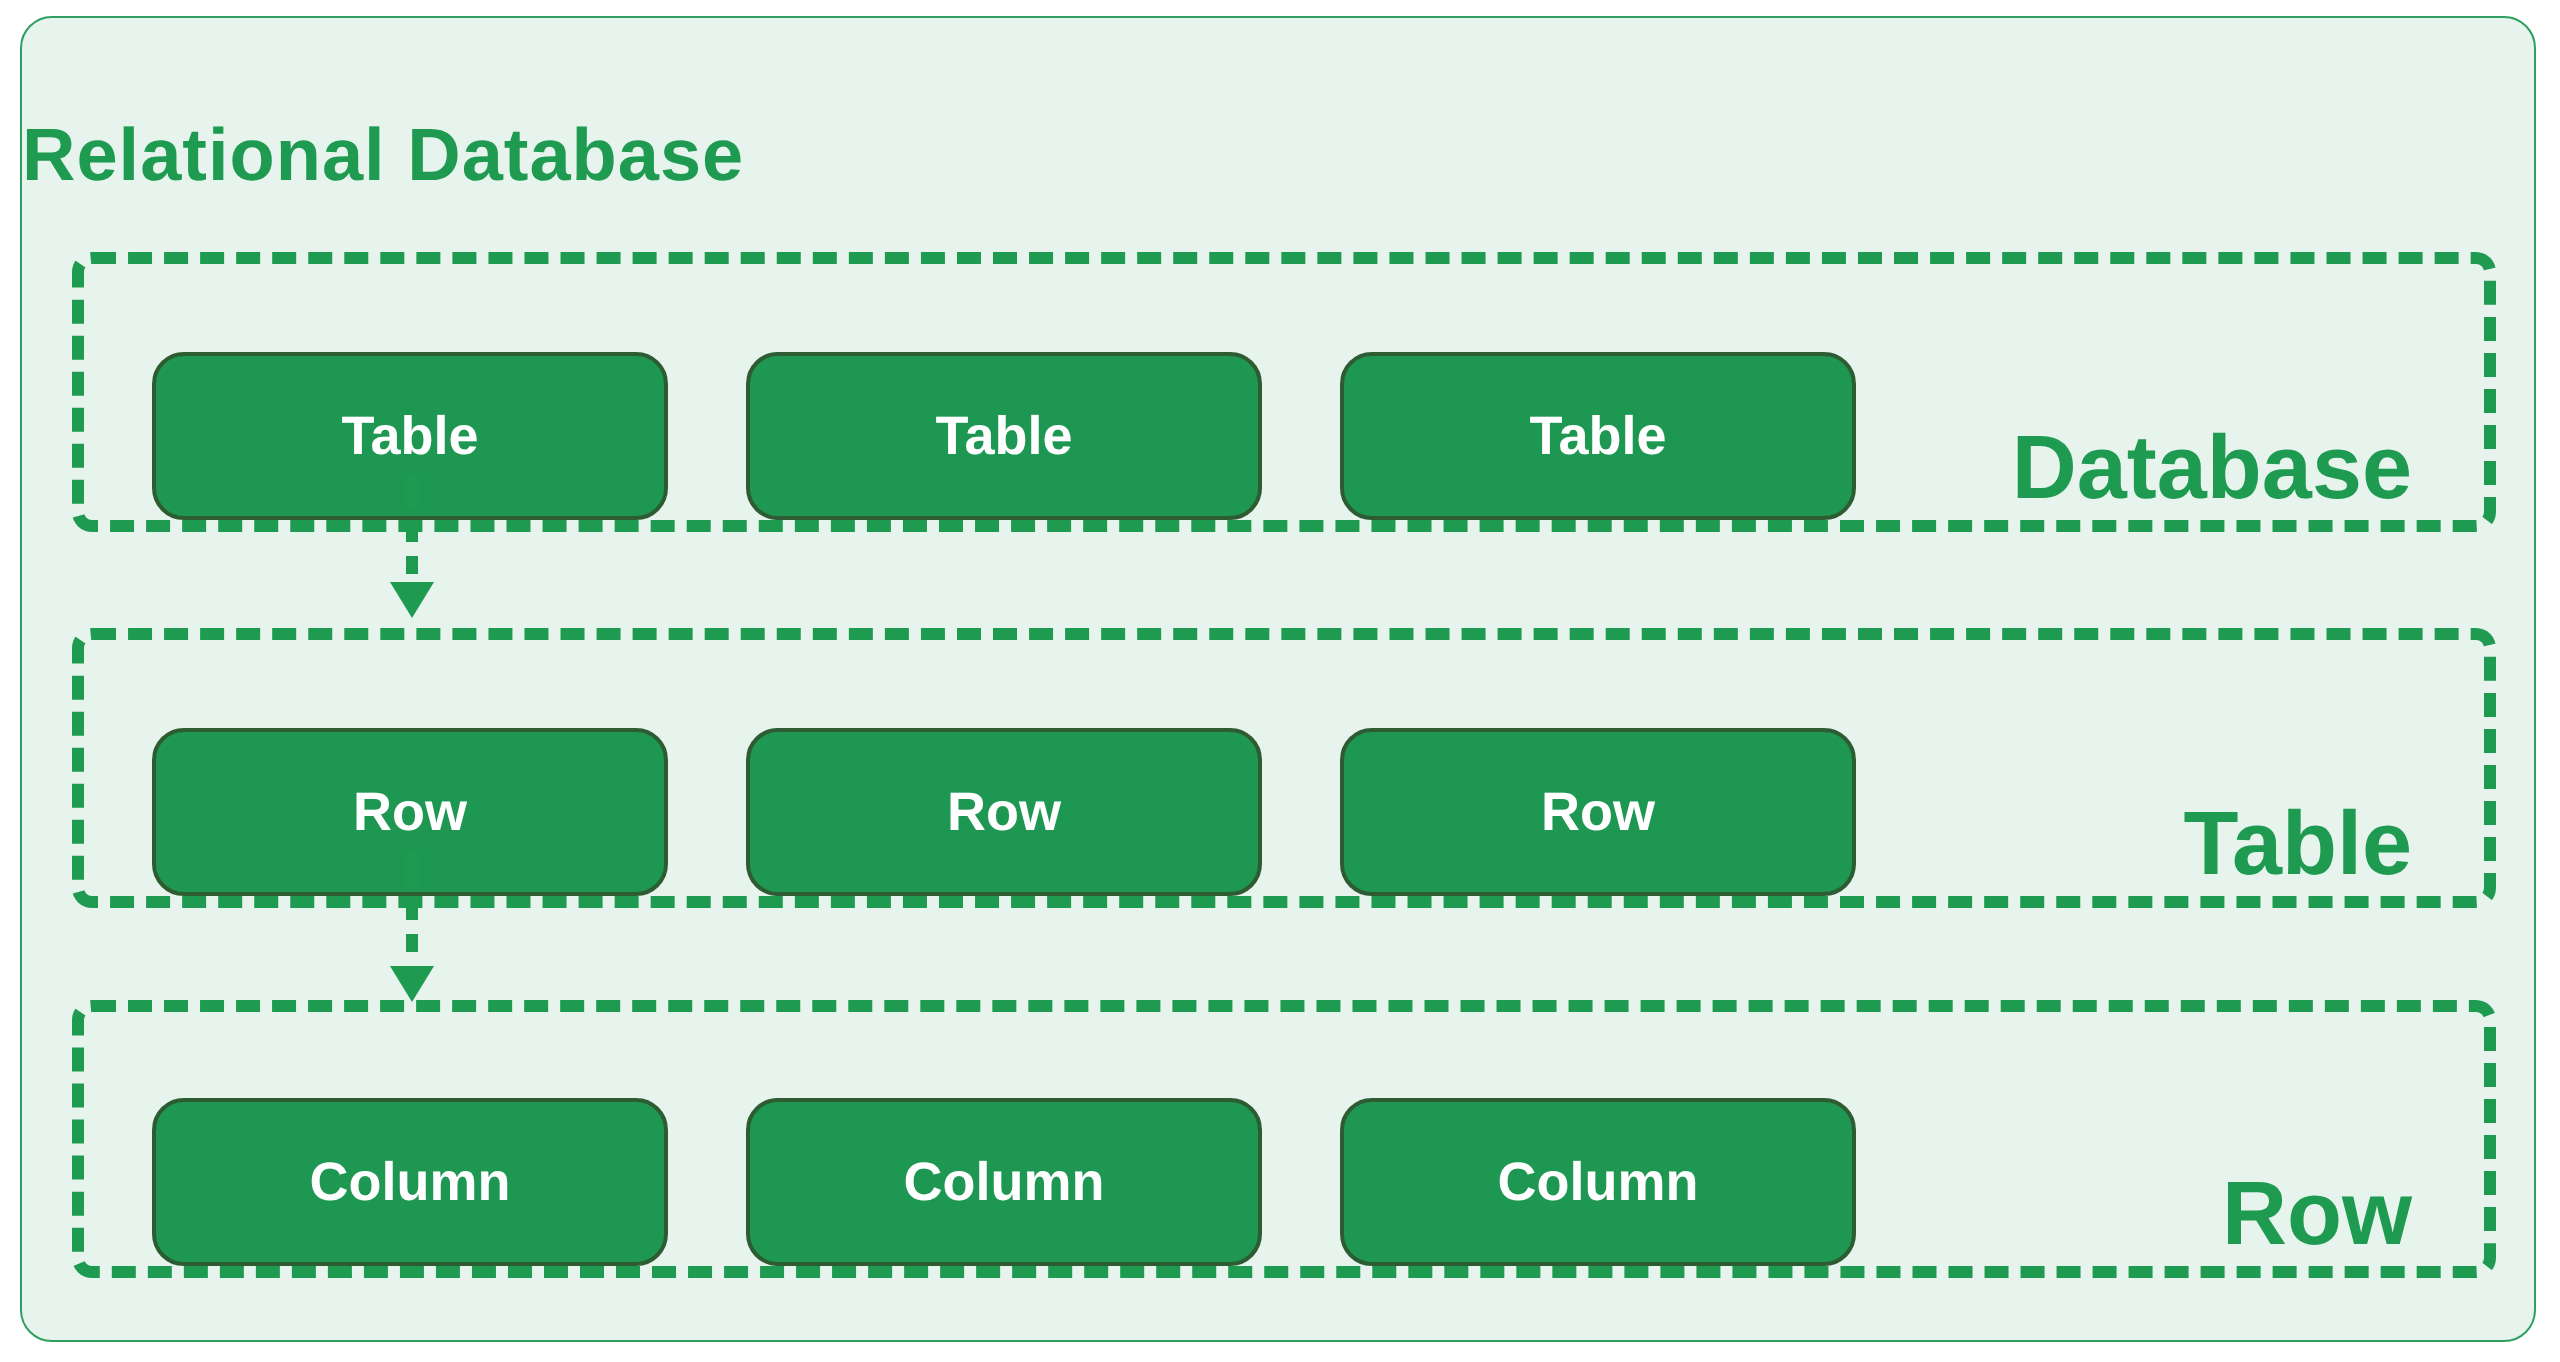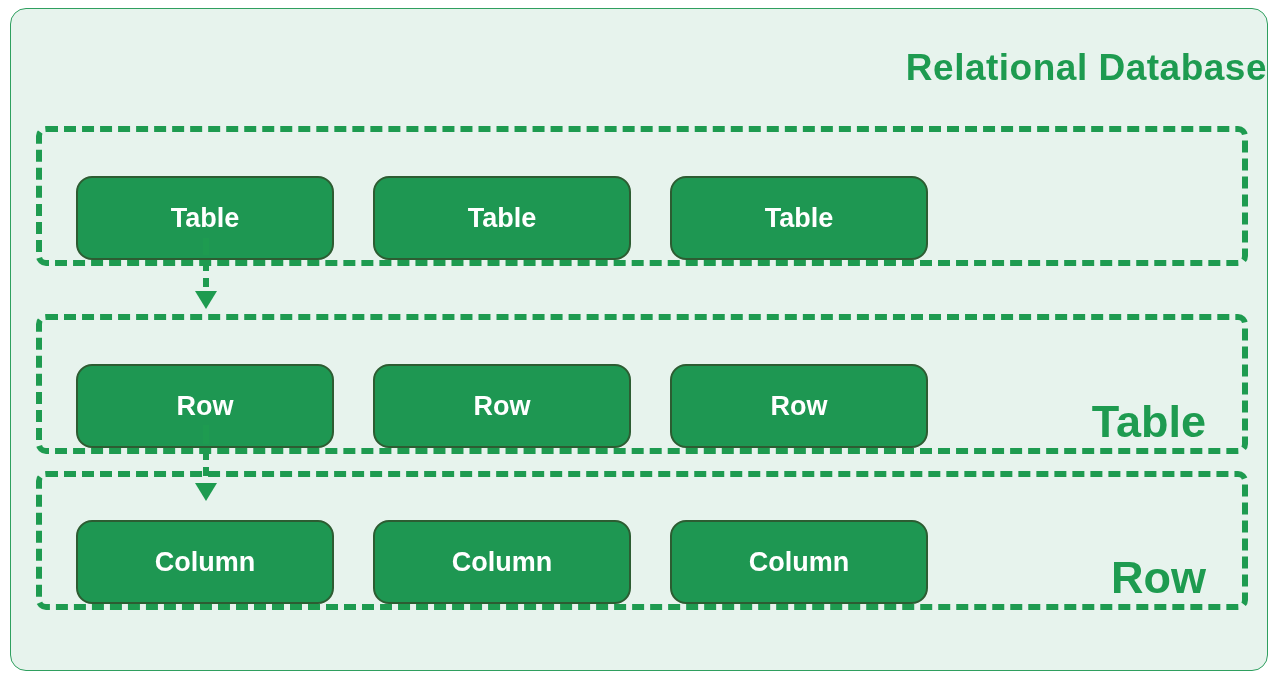--- a/index.html
+++ b/index.html
@@ -21,41 +21,41 @@
   .canvas {
     position: absolute;
     left: 10px; top: 8px;
     width: 1258px; height: 663px;
     background: var(--canvas-bg);
     border: 1.5px solid var(--canvas-border);
     border-radius: 16px;
   }
   .title {
     position: absolute;
-    top: 38px; left: 0;
+    top: 48px; left: 0;
     width: 100%;
-    text-align: right;
+    text-align: left;
     font-size: 37px;
     font-weight: bold;
     color: var(--green);
     letter-spacing: 0.5px;
   }
   .section {
     position: absolute;
     left: 25px;
     width: 1212px;
     height: 140px;
     border: 6px dashed var(--green);
     border-radius: 10px;
     display: flex;
     align-items: flex-end;
   }
   .section-database { top: 117px; }
   .section-table    { top: 305px; }
-  .section-row      { top: 462px; height: 139px; }
+  .section-row      { top: 491px; height: 139px; }
   .boxes {
     display: flex;
     gap: 39px;
     padding-left: 34px;
   }
   .box {
     width: 258px;
     height: 84px;
     background: var(--box-fill);
     border: 2.5px solid var(--box-border);
@@ -91,20 +91,21 @@
 <div class="canvas">
 
   <div class="title">Relational Database</div>
 
   <div class="section section-database">
     <div class="boxes">
       <div class="box">Table</div>
       <div class="box">Table</div>
       <div class="box">Table</div>
     </div>
+    <div class="section-label">Database</div>
   </div>
 
   <svg class="arrow arrow-1" viewBox="0 0 30 72" aria-hidden="true">
     <line x1="15" y1="0" x2="15" y2="8"></line>
     <line x1="15" y1="8" x2="15" y2="55" stroke-dasharray="9 7"></line>
     <polygon points="4,53 26,53 15,71"></polygon>
   </svg>
 
   <div class="section section-table">
     <div class="boxes">

